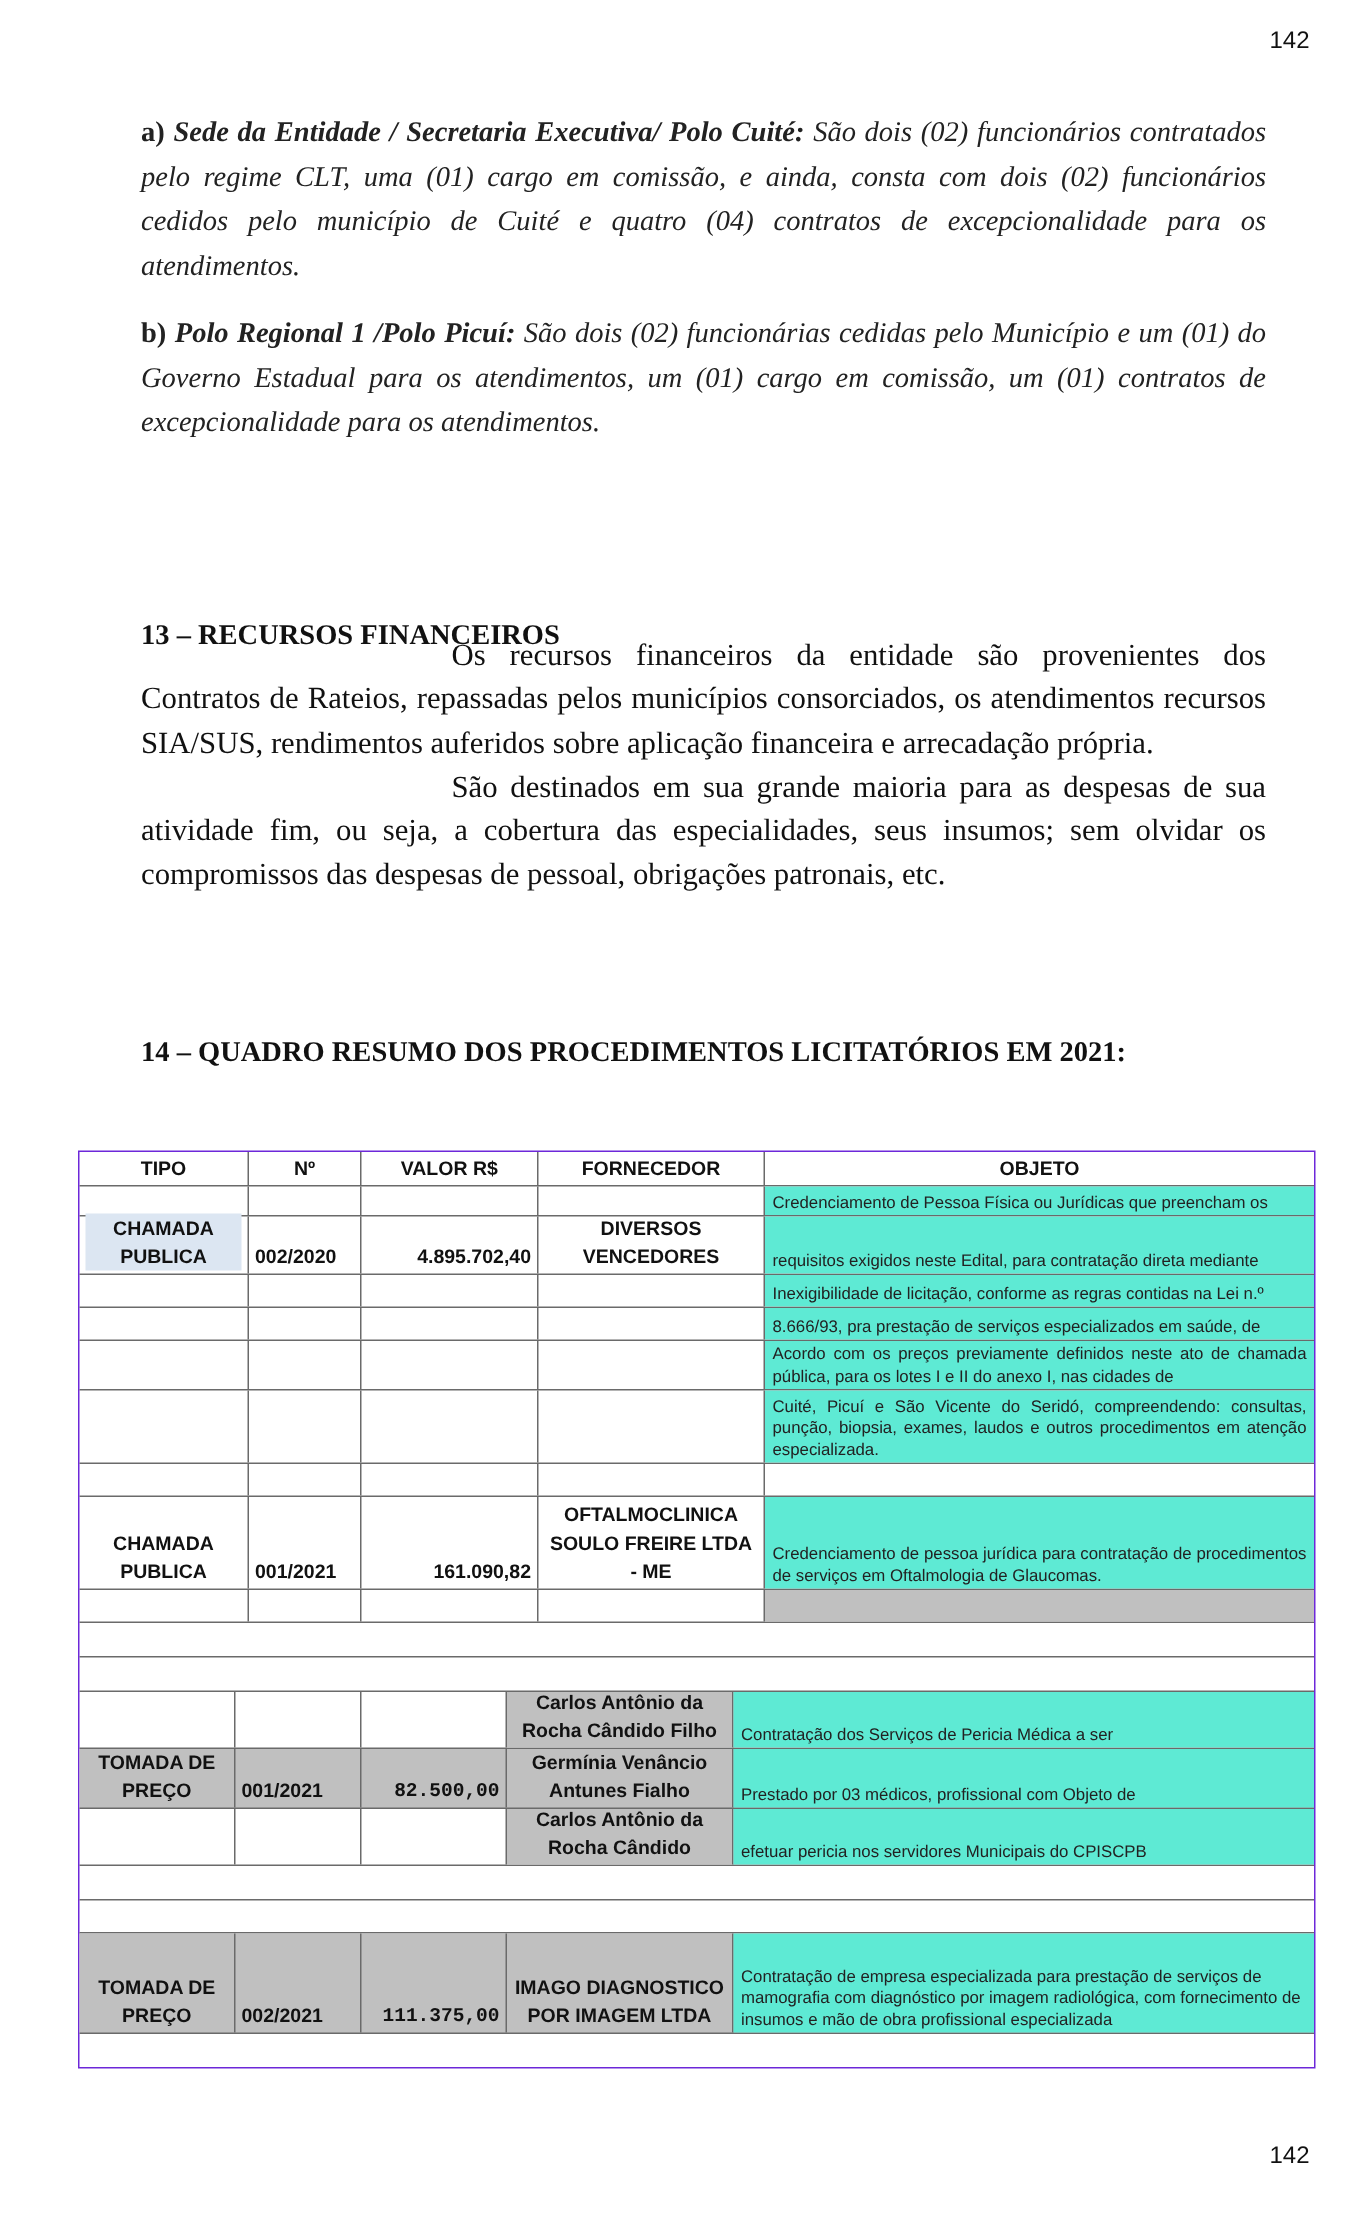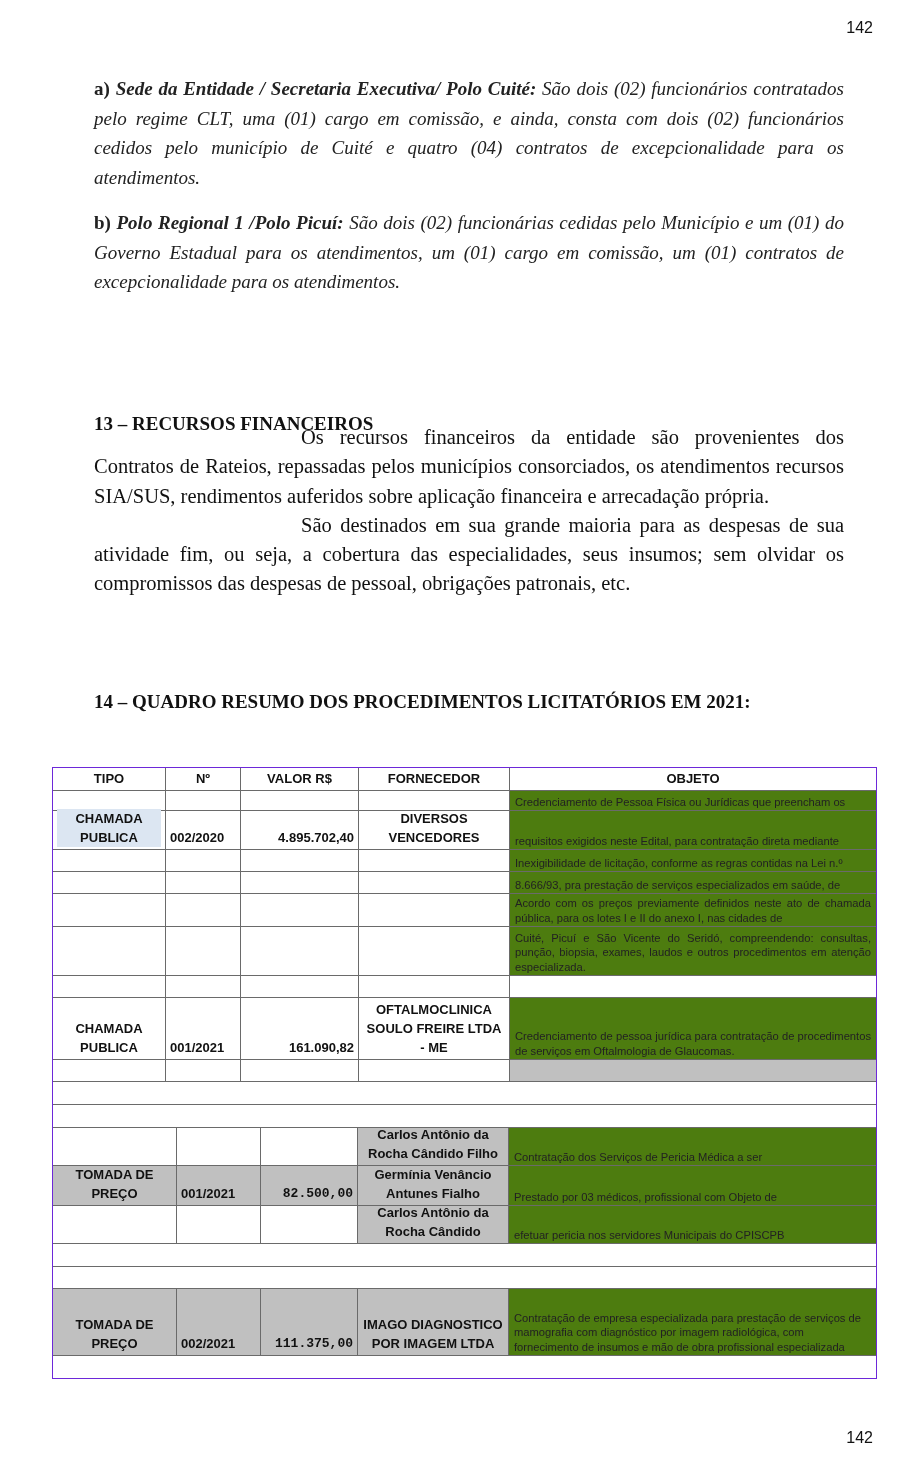--- a/index.html
+++ b/index.html
@@ -14,24 +14,24 @@
   .body-text { position: absolute; left: 94px; width: 750px; font-family: "Liberation Serif", serif; font-size: 20.5px; line-height: 29.3px; text-align: justify; color: #111; }
   .body-text p { margin: 0; text-indent: 207px; }
 
   
   .tbl { position: absolute; left: 52px; top: 767px; width: 823px; border: 1px solid #6d28d9; font-family: "Liberation Sans", sans-serif; }
   .row { position: relative; display: flex; border-bottom: 1px solid #6a6a6a; box-sizing: border-box; }
   .row:last-child { border-bottom: none; }
   .cell { box-sizing: border-box; border-right: 1px solid #6a6a6a; font-size: 13px; font-weight: bold; color: #111; display: flex; align-items: flex-end; padding: 0 4px 2px 4px; line-height: 19px; }
   .cell:last-child { border-right: none; }
   .c1 { width: 113px; } .c2 { width: 75px; } .c3 { width: 118px; } .c4 { width: 151px; } .c5 { flex: 1; }
-  .d1 { width: 124px; } .d2 { width: 84px; } .d3 { width: 97px; font-family: Liberation Mono, monospace; } .d4 { width: 151px; } .d5 { flex: 1; }
+  .d1 { width: 104px; } .d2 { width: 84px; } .d3 { width: 97px; font-family: Liberation Mono, monospace; } .d4 { width: 151px; } .d5 { flex: 1; }
   .center { justify-content: flex-start; text-align: center; }
   .right { justify-content: flex-end; text-align: right; }
-  .obj { font-weight: normal; font-size: 11.2px; line-height: 14.5px; background: #4d7c0f; text-align: justify; align-items: flex-end; padding: 1px 5px 1px 5px; color: #222; }
+  .obj { font-weight: normal; font-size: 11.2px; line-height: 14.5px; background: #5eead4; text-align: justify; align-items: flex-end; padding: 1px 5px 1px 5px; color: #222; }
   .obj span { display: block; width: 100%; }
   .gray { background: #c0c0c0; }
   .hdr .cell { align-items: center; justify-content: center; font-size: 13px; height: 22px; }
   .full { width: 100%; border-right: none; }
   .hl { background: #dce6f2; padding: 0 2px; }
   .left { justify-content: flex-start; text-align: center; }
 </style>
 </head>
 <body>
 

